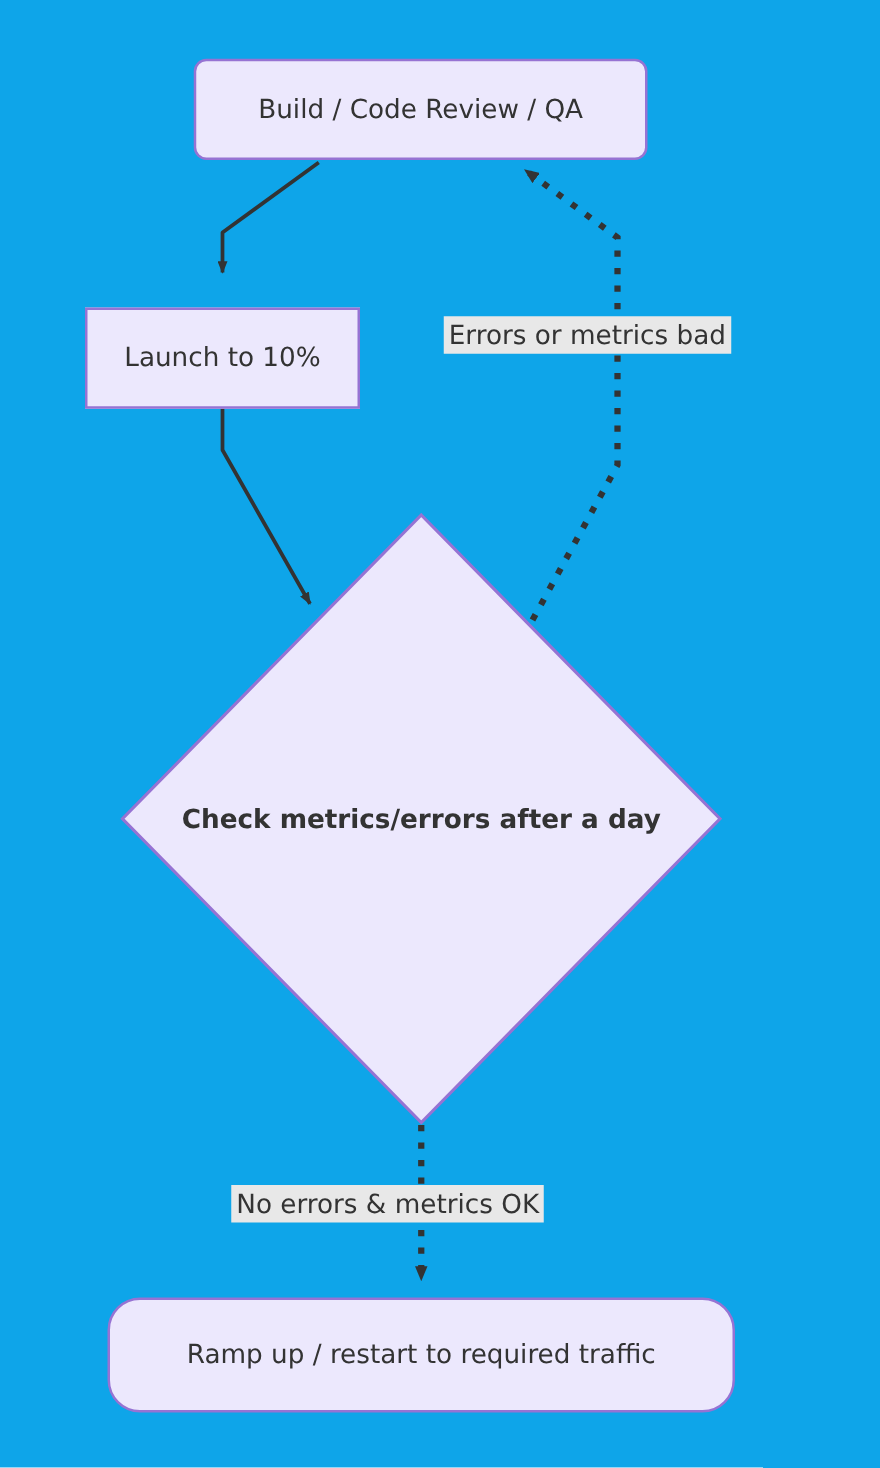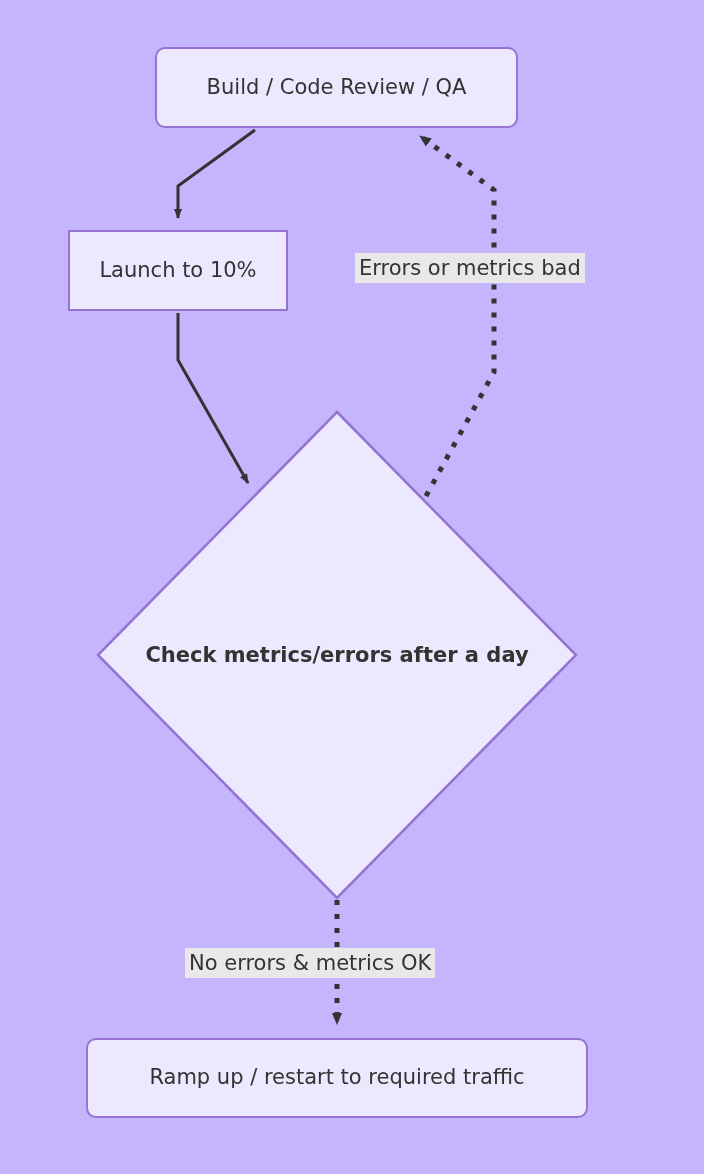--- a/index.html
+++ b/index.html
@@ -7,21 +7,21 @@
     padding: 0;
     background: #ffffff;
   }
   body {
     font-family: "DejaVu Sans", sans-serif;
   }
   #flowchart {
     position: relative;
     width: 704px;
     height: 1174px;
-    background: #c4b5fd;
+    background: #0ea5e9;
     overflow: hidden;
   }
   #edges-svg {
     position: absolute;
     left: 0;
     top: 0;
     width: 704px;
     height: 1174px;
     pointer-events: none;
   }
@@ -74,22 +74,22 @@
     background: #E8E8E8;
     color: #333333;
     font-size: 21px;
     line-height: 1.25;
     padding: 2px 4px;
     white-space: nowrap;
     box-sizing: border-box;
   }
   
   #node-build   { left: 155px; top: 47px;   width: 363px; height: 81px; }
-  #node-launch  { left: 68px;  top: 230px;  width: 220px; height: 81px; }
-  #node-ramp    { left: 86px;  top: 1038px; width: 502px; height: 80px; }
+  #node-launch  { left: 68px;  top: 246px;  width: 220px; height: 81px; }
+  #node-ramp    { left: 86px;  top: 1038px; width: 502px; height: 92px; border-radius: 26px; }
   #node-check   { left: 96px;  top: 410px;  width: 482px; height: 490px; }
   #label-errors { left: 355px; top: 253px; }
   #label-ok     { left: 185px; top: 948px; }
 </style>
 </head>
 <body>
 
 <div id="flowchart">
 
   <svg id="edges-svg" viewBox="0 0 704 1174" width="704" height="1174" xmlns="http://www.w3.org/2000/svg">

